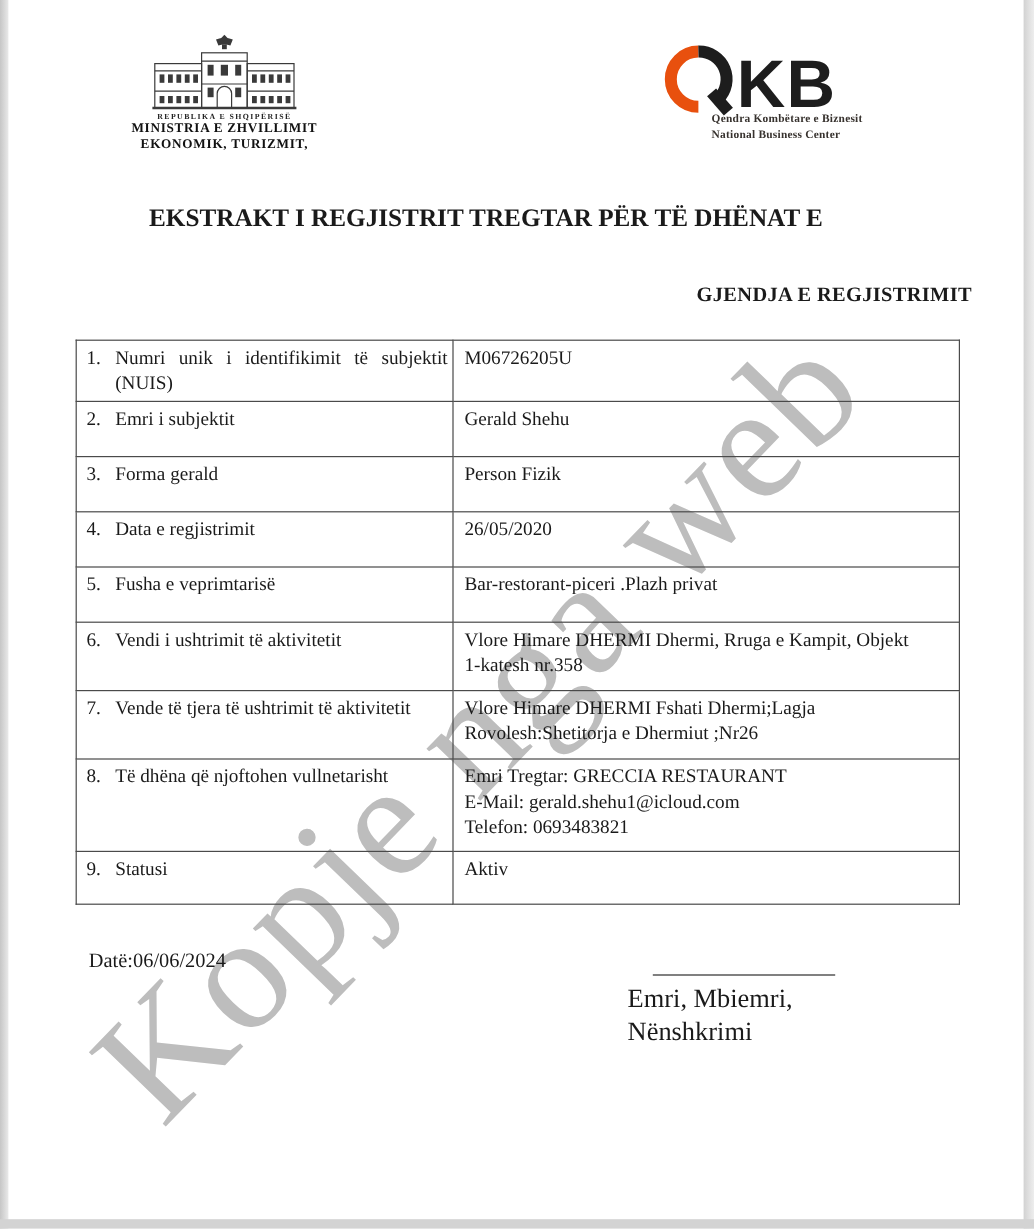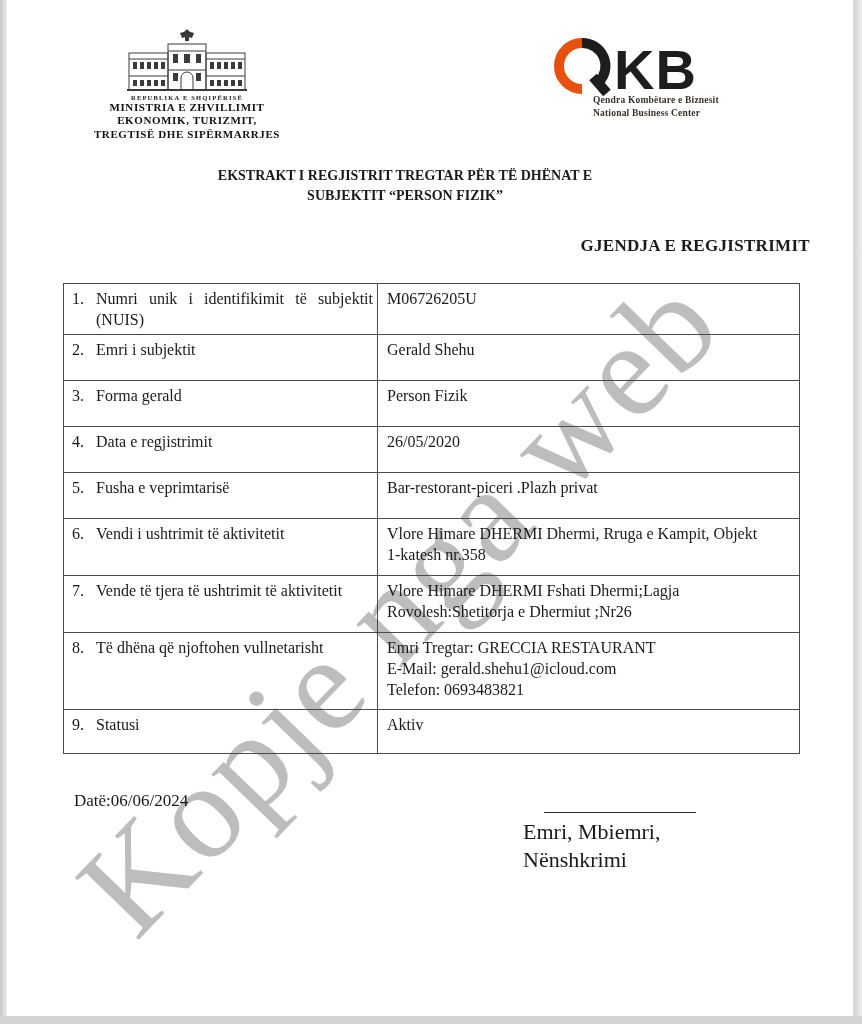--- a/index.html
+++ b/index.html
@@ -31,21 +31,21 @@
   .ministry .seal-caption { font-size: 6.5px; font-weight: bold; letter-spacing: 1.2px; color: #222; margin-top: 2px; }
   .ministry .min-line { font-size: 11px; font-weight: bold; letter-spacing: 0.6px; color: #111; line-height: 1.22; }
 
   .qkb { position: absolute; left: 552px; top: 36px; width: 200px; }
   .qkb svg { display: block; }
   .qkb .qkb-sub { margin-left: 41px; margin-top: -4px; }
   .qkb .qkb-sub div { font-size: 9.5px; font-weight: bold; color: #37322e; line-height: 1.35; letter-spacing: 0.2px; }
 
   
   .doc-title { position: absolute; left: 0; top: 166px; width: 810px; text-align: center;
-               font-size: 14px; font-weight: bold; line-height: 1.45; }
+               font-size: 21px; font-weight: bold; line-height: 1.45; }
   .doc-subtitle { position: absolute; left: 0; top: 236px; width: 810px; text-align: right;
                   font-size: 17px; font-weight: bold; letter-spacing: 0.3px; }
 
   
   table.reg { position: absolute; left: 63px; top: 283px; width: 736px;
               border-collapse: collapse; table-layout: fixed;
               font-size: 16px; line-height: 1.32; }
   table.reg td { border: 1px solid #4a4a4a; vertical-align: top; background: transparent; }
   td.c-label { width: 314px; padding: 4px 4px 4px 8px; }
   td.c-value { width: 422px; padding: 4px 26px 4px 9px; }
@@ -117,42 +117,40 @@
               <rect x="83" y="26" width="5" height="9"></rect>
             <rect x="60" y="45" width="5" height="8"></rect>
               <rect x="83" y="45" width="5" height="8"></rect>
           </g>
           <line x1="14" y1="62" x2="134" y2="62" stroke-width="2"></line>
         </g>
       </svg>
       <div class="seal-caption">REPUBLIKA E SHQIPËRISË</div>
       <div class="min-line">MINISTRIA E ZHVILLIMIT</div>
       <div class="min-line">EKONOMIK, TURIZMIT,</div>
-      <div class="min-line">TREGTISË DHE SIPËRMARRJES</div>
     </div>
 
     <div class="qkb">
       <svg width="170" height="62" viewBox="0 0 170 62">
 
         <path d="M30 7 A 23 23 0 0 0 30 53" fill="none" stroke="#e8500e" stroke-width="10"></path>
 
         <path d="M30 7 A 23 23 0 0 1 46.5 46.5" fill="none" stroke="#1d1d1d" stroke-width="10"></path>
 
         <line x1="41" y1="41" x2="55" y2="57" stroke="#1d1d1d" stroke-width="10"></line>
         <text x="62" y="53" font-family="Liberation Sans, sans-serif" font-weight="bold" font-size="56" fill="#1d1d1d" letter-spacing="1">KB</text>
       </svg>
       <div class="qkb-sub">
         <div>Qendra Kombëtare e Biznesit</div>
         <div>National Business Center</div>
       </div>
     </div>
 
     <div class="doc-title">
       <div>EKSTRAKT I REGJISTRIT TREGTAR PËR TË DHËNAT E</div>
-      <div>SUBJEKTIT “PERSON FIZIK”</div>
     </div>
     <div class="doc-subtitle">GJENDJA E REGJISTRIMIT</div>
 
     <table class="reg">
       <tbody>
           <tr>
         <td class="c-label" style="height:48px">
           <div class="lblrow">
                 <span class="num">1.</span>
                 <span class="lbl justify">Numri unik i identifikimit të subjektit (NUIS)</span>

